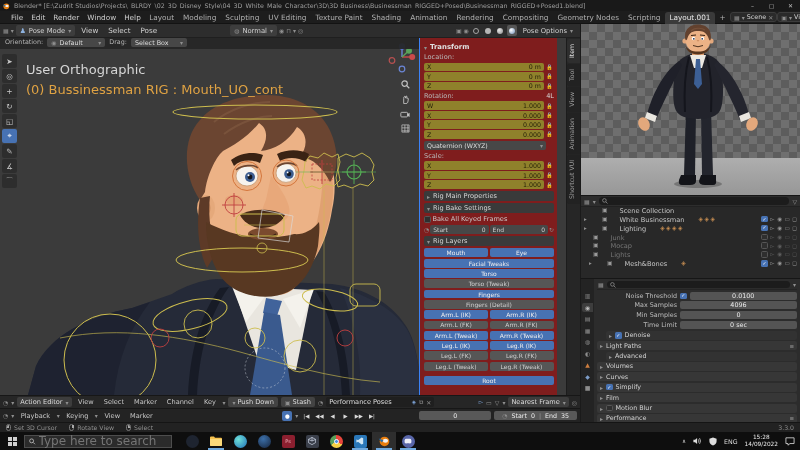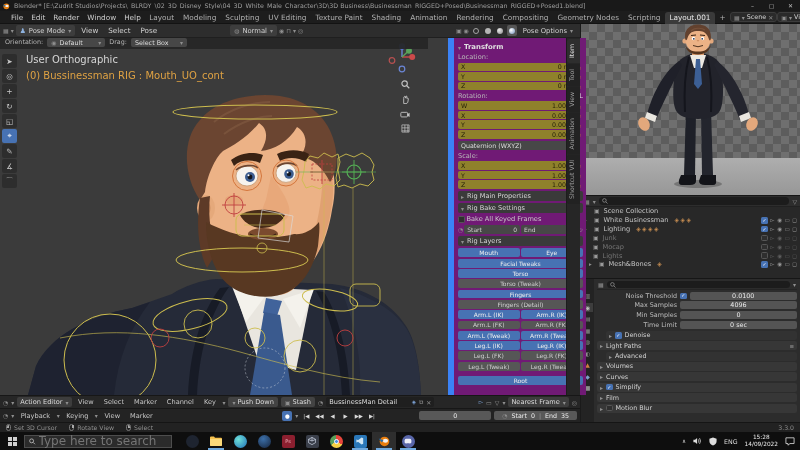--- a/index.html
+++ b/index.html
@@ -30,30 +30,30 @@
   
   .toolrow{position:absolute;left:0;top:38px;width:428px;height:11px;background:rgba(38,38,38,.95);display:flex;align-items:flex-start;gap:4px;font-size:6.4px;color:#b5b5b5;padding:0 5px;z-index:6}
   .trfield{background:#474747;border-radius:2px;height:9px;display:flex;align-items:center;gap:3px;padding:0 4px;color:#ddd}
 
   
   .ltools{position:absolute;left:2px;top:54px;width:15px;display:flex;flex-direction:column;gap:1px;z-index:6}
   .ltool{height:14px;background:rgba(44,44,44,.9);border-radius:2px;display:flex;align-items:center;justify-content:center;font-size:7.5px;color:#c9c9c9}
   .ltool.active{background:#4772b3;color:#fff}
 
   
-  .vp-hud{position:absolute;left:26px;top:52px;z-index:5;font-size:10px;line-height:1.55}
+  .vp-hud{position:absolute;left:26px;top:60px;z-index:5;font-size:13px;line-height:1.55}
   .vp-hud .l1{color:#d6d6d6}
   .vp-hud .l2{color:#dfa243}
   .navgiz{position:absolute;left:388px;top:42px;z-index:5}
   .vpicons{position:absolute;left:400px;top:80px;display:flex;flex-direction:column;gap:6px;z-index:5;align-items:center}
 
   .vp-main{position:absolute;left:0;top:38px;width:428px;height:357px;background:#3b3b3b;overflow:hidden}
 
   
-  .npanel{position:absolute;left:448px;top:38px;width:138px;height:357px;background:#701a75;border-left:6px solid #3b82f6;padding:3px 3px 0 4px;font-size:6.6px;color:#c8c8c8;z-index:6;overflow:hidden}
+  .npanel{position:absolute;left:419px;top:38px;width:138px;height:357px;background:#7f1d1d;border-left:1px solid #3b82f6;padding:3px 3px 0 4px;font-size:6.6px;color:#c8c8c8;z-index:6;overflow:hidden}
   .sec-h{display:flex;align-items:center;gap:3px;color:#e0e0e0;font-size:6.9px;margin:2px 0;font-weight:bold}
   .lbl{color:#b9b9b9;margin:1.5px 0}
   .axisrow{display:flex;align-items:center;gap:2px;margin-bottom:1px}
   .axisfield{flex:1;height:8.6px;background:#8f812b;border-radius:2px;display:flex;align-items:center;justify-content:space-between;padding:0 3px;color:#221e08;font-size:6.3px}
   .lock{width:8px;text-align:center;color:#c9c9c9;font-size:5.5px}
   .ndrop{height:9px;background:#474747;border-radius:2px;display:flex;align-items:center;justify-content:space-between;padding:0 3px;font-size:6.3px;color:#dedede;margin:2px 8px 2px 0}
   .panel-h{height:9.5px;background:#3a3a3a;border-radius:2px;display:flex;align-items:center;gap:3px;padding:0 3px;margin:2.5px 0;color:#d6d6d6;font-size:6.6px}
   .cbx{width:6.5px;height:6.5px;border-radius:1.5px;display:flex;align-items:center;justify-content:center;font-size:4.8px;color:#fff}
   .cbx.on{background:#4772b3}
   .cbx.off{background:#2f2f2f;border:1px solid #565656}
@@ -72,21 +72,21 @@
   .ntab.active{background:#2e2e2e;color:#e2e2e2}
 
   
   .vp2{position:absolute;left:580px;top:24px;width:220px;height:171px;border-left:1px solid #1a1a1a;overflow:hidden;background:repeating-conic-gradient(#6f6f6f 0% 25%, #5d5d5d 0% 50%) 0 0/16px 16px}
   .vp2-floor{position:absolute;left:0;top:134px;width:100%;height:37px;background:linear-gradient(#aeaeae,#979797)}
 
   
   .outliner{position:absolute;left:580px;top:195px;width:220px;height:83px;background:#282828;border-left:1px solid #1a1a1a;border-top:1px solid #161616;font-size:6.6px;overflow:hidden}
   .ol-head{height:11px;background:#2d2d2d;display:flex;align-items:center;gap:3px;padding:0 3px;border-bottom:1px solid #212121}
   .ol-search{flex:1;height:8px;background:#1c1c1c;border-radius:4px;display:flex;align-items:center;gap:2px;padding:0 3px;color:#777}
-  .ol-row{height:8.85px;display:flex;align-items:center;gap:4px;padding:0 3px;color:#c4c4c4}
+  .ol-row{height:8.85px;display:flex;align-items:flex-start;gap:12px;padding:0 3px;color:#c4c4c4}
   .ol-row.dim{color:#747474}
   .tri{width:6px;color:#8e8e8e;font-size:5.5px}
   .olico{color:#c98f52;font-size:5.8px}
   .olico.gray{color:#9a9a9a}
   .ol-extras{display:flex;gap:1.5px;margin-left:2px}
   .ol-right{margin-left:auto;display:flex;gap:2.5px;color:#989898;font-size:5.6px;align-items:center}
   .ol-right .dimmer{color:#5e5e5e}
 
   
   .props{position:absolute;left:580px;top:278px;width:220px;height:144px;background:#2c2c2c;border-left:1px solid #1a1a1a;border-top:1px solid #161616;display:flex;overflow:hidden}
@@ -775,20 +775,25 @@
       </div>
       <div class="ppanel">
         <span class="dim-ico">▸</span>
         <span>Film</span>
       </div>
       <div class="ppanel">
         <span class="dim-ico">▸</span>
         <span class="cbx off"></span>
         <span>Motion Blur</span>
       </div>
+      <div class="ppanel">
+        <span class="dim-ico">▸</span>
+        <span>Performance</span>
+        <span class="hamb">≡</span>
+      </div>
     </div>
   </div>
 
   <div class="dopesheet">
     <span class="dim-ico">◔</span>
     <span class="dim-ico">▾</span>
     <div class="dsfield" style="background:#3d3d3d">
       <span>Action Editor</span>
       <span class="dim-ico">▾</span>
     </div>
@@ -801,21 +806,21 @@
     <div class="dsbtn">
       <span class="dim-ico">▾</span>
       <span>Push Down</span>
     </div>
     <div class="dsbtn">
       <span class="dim-ico">▣</span>
       <span>Stash</span>
     </div>
     <span class="dim-ico">◔</span>
     <div class="dsfield" style="width:108px">
-      <span>BussinessMan Detail</span>
+      <span>Performance Poses</span>
       <span style="margin-left:auto;color:#7ea4d8;font-size:5.5px">◈</span>
       <span class="dim-ico">⧉</span>
       <span class="dim-ico">✕</span>
     </div>
     <span style="margin-left:auto"></span>
     <span style="color:#7ea4d8;font-size:5.8px">▻</span>
     <span class="dim-ico">▭</span>
     <span class="dim-ico">▽</span>
     <span class="dim-ico">▾</span>
     <div class="dsfield" style="background:#3d3d3d">

